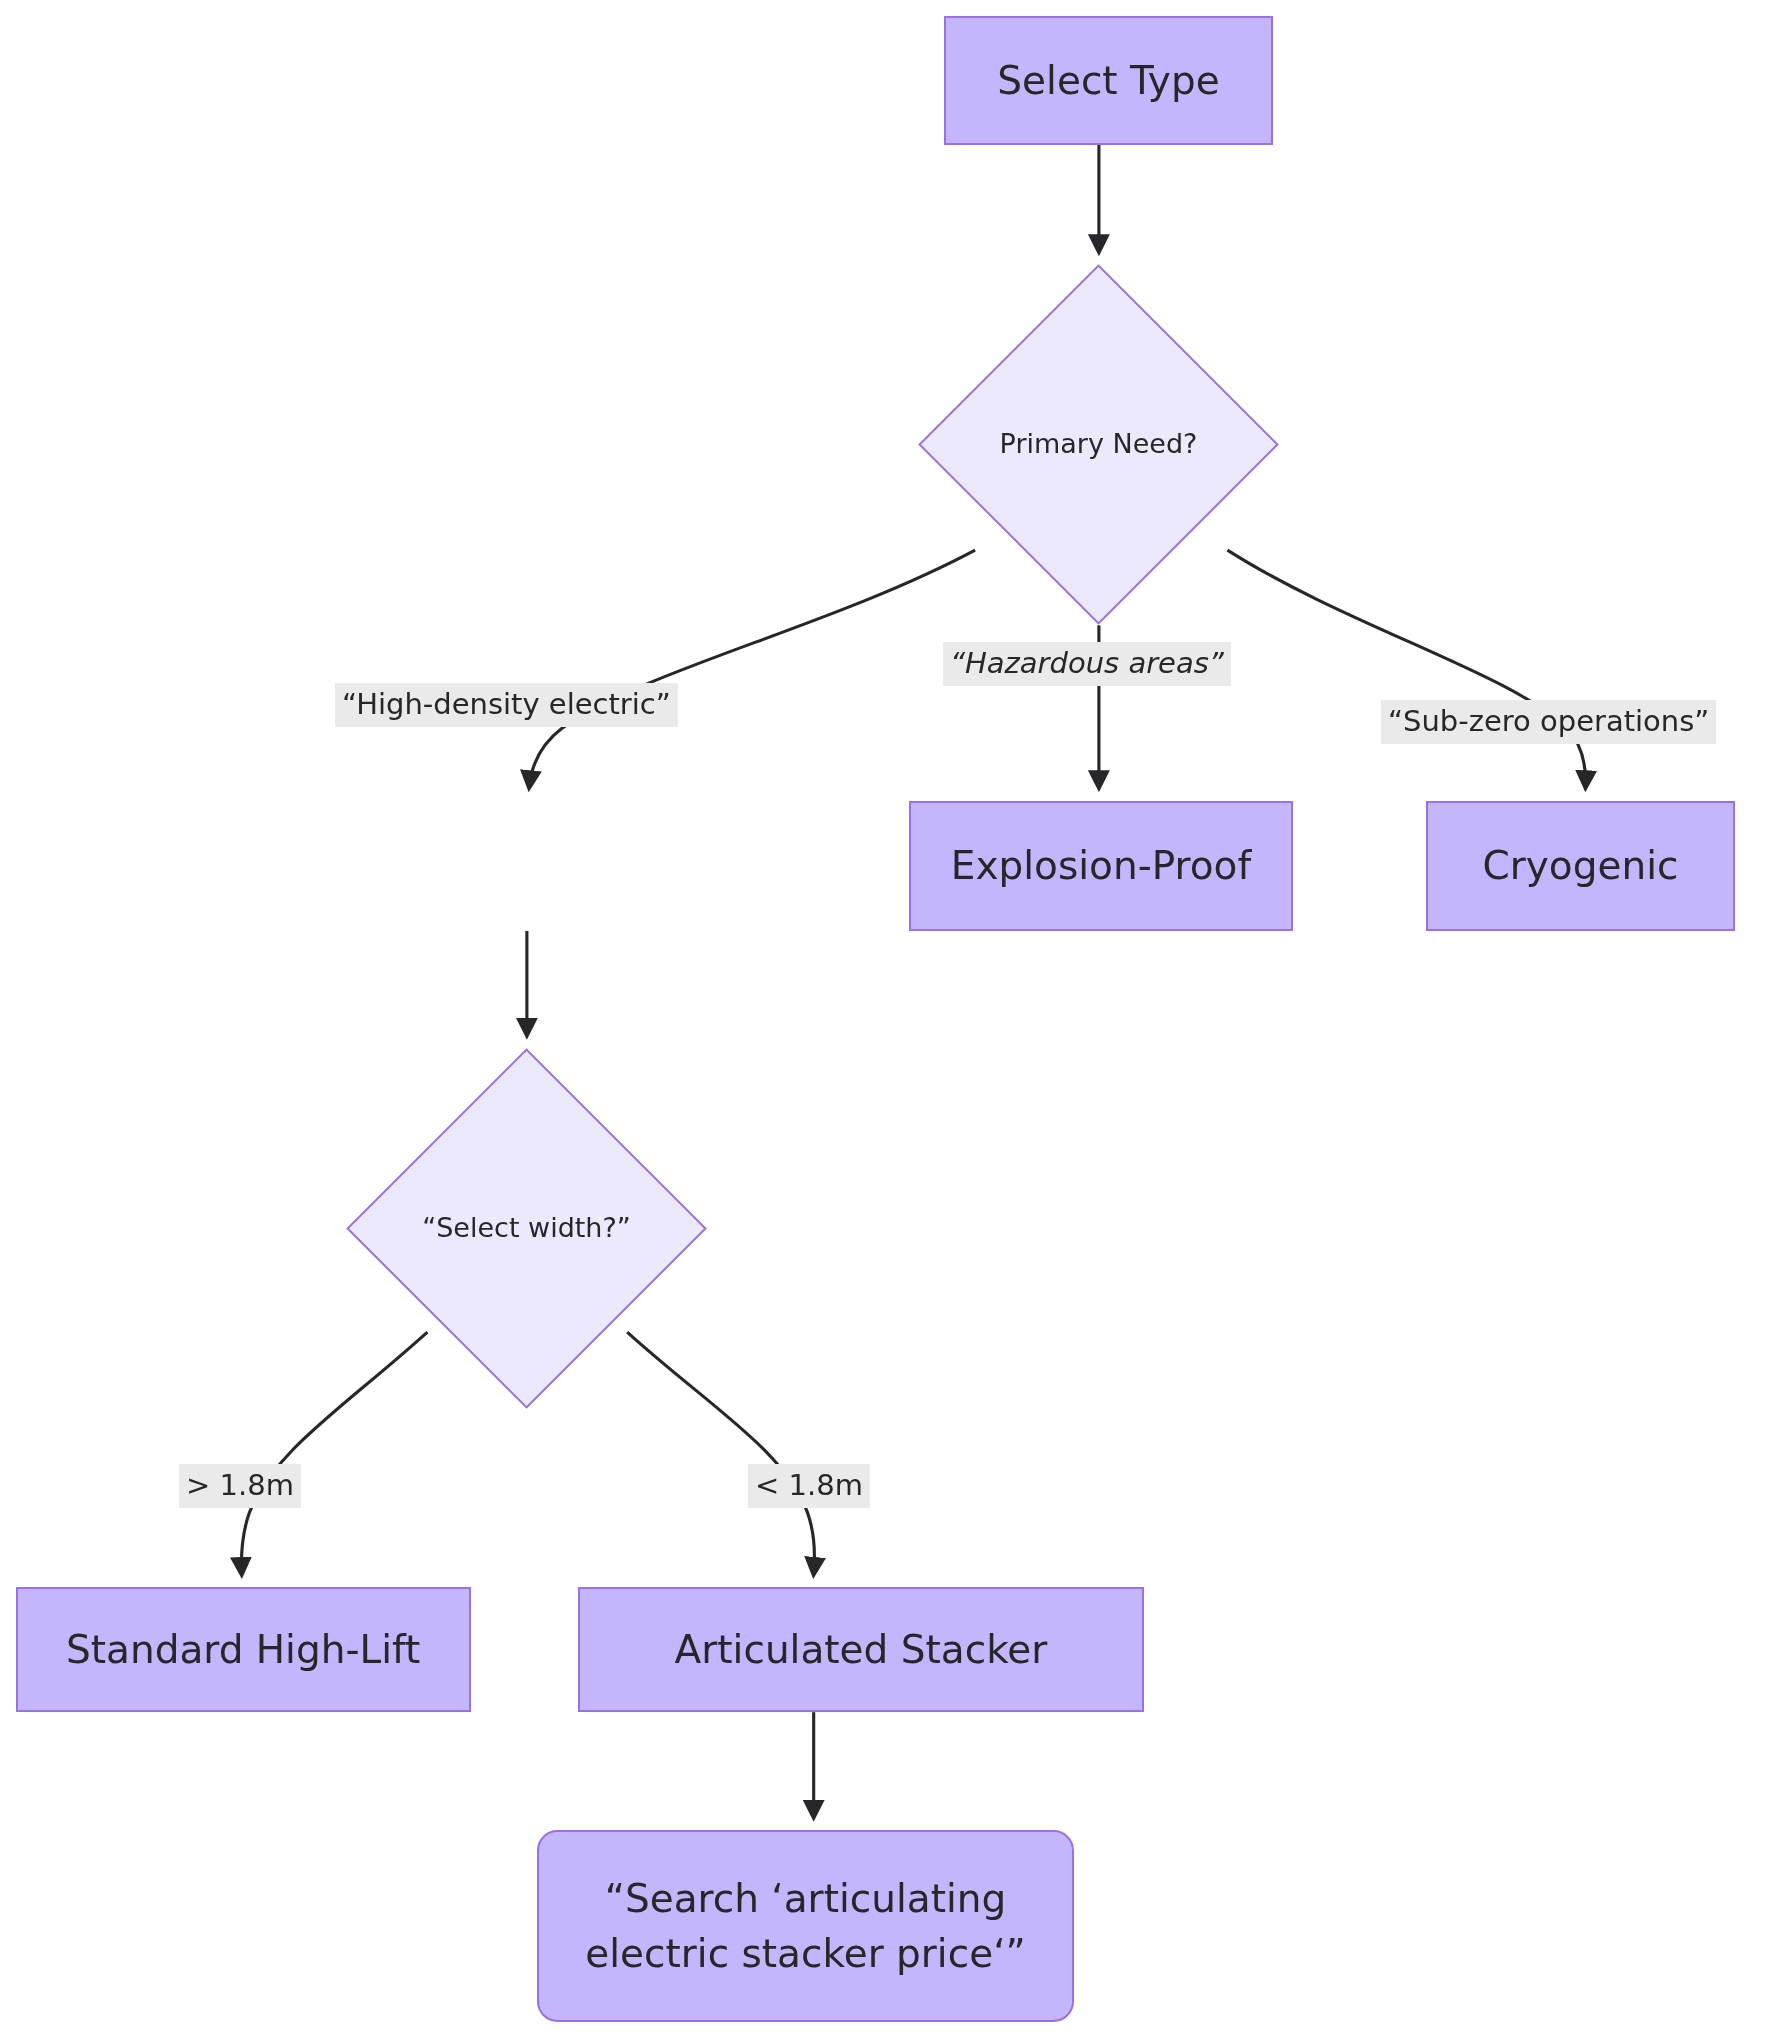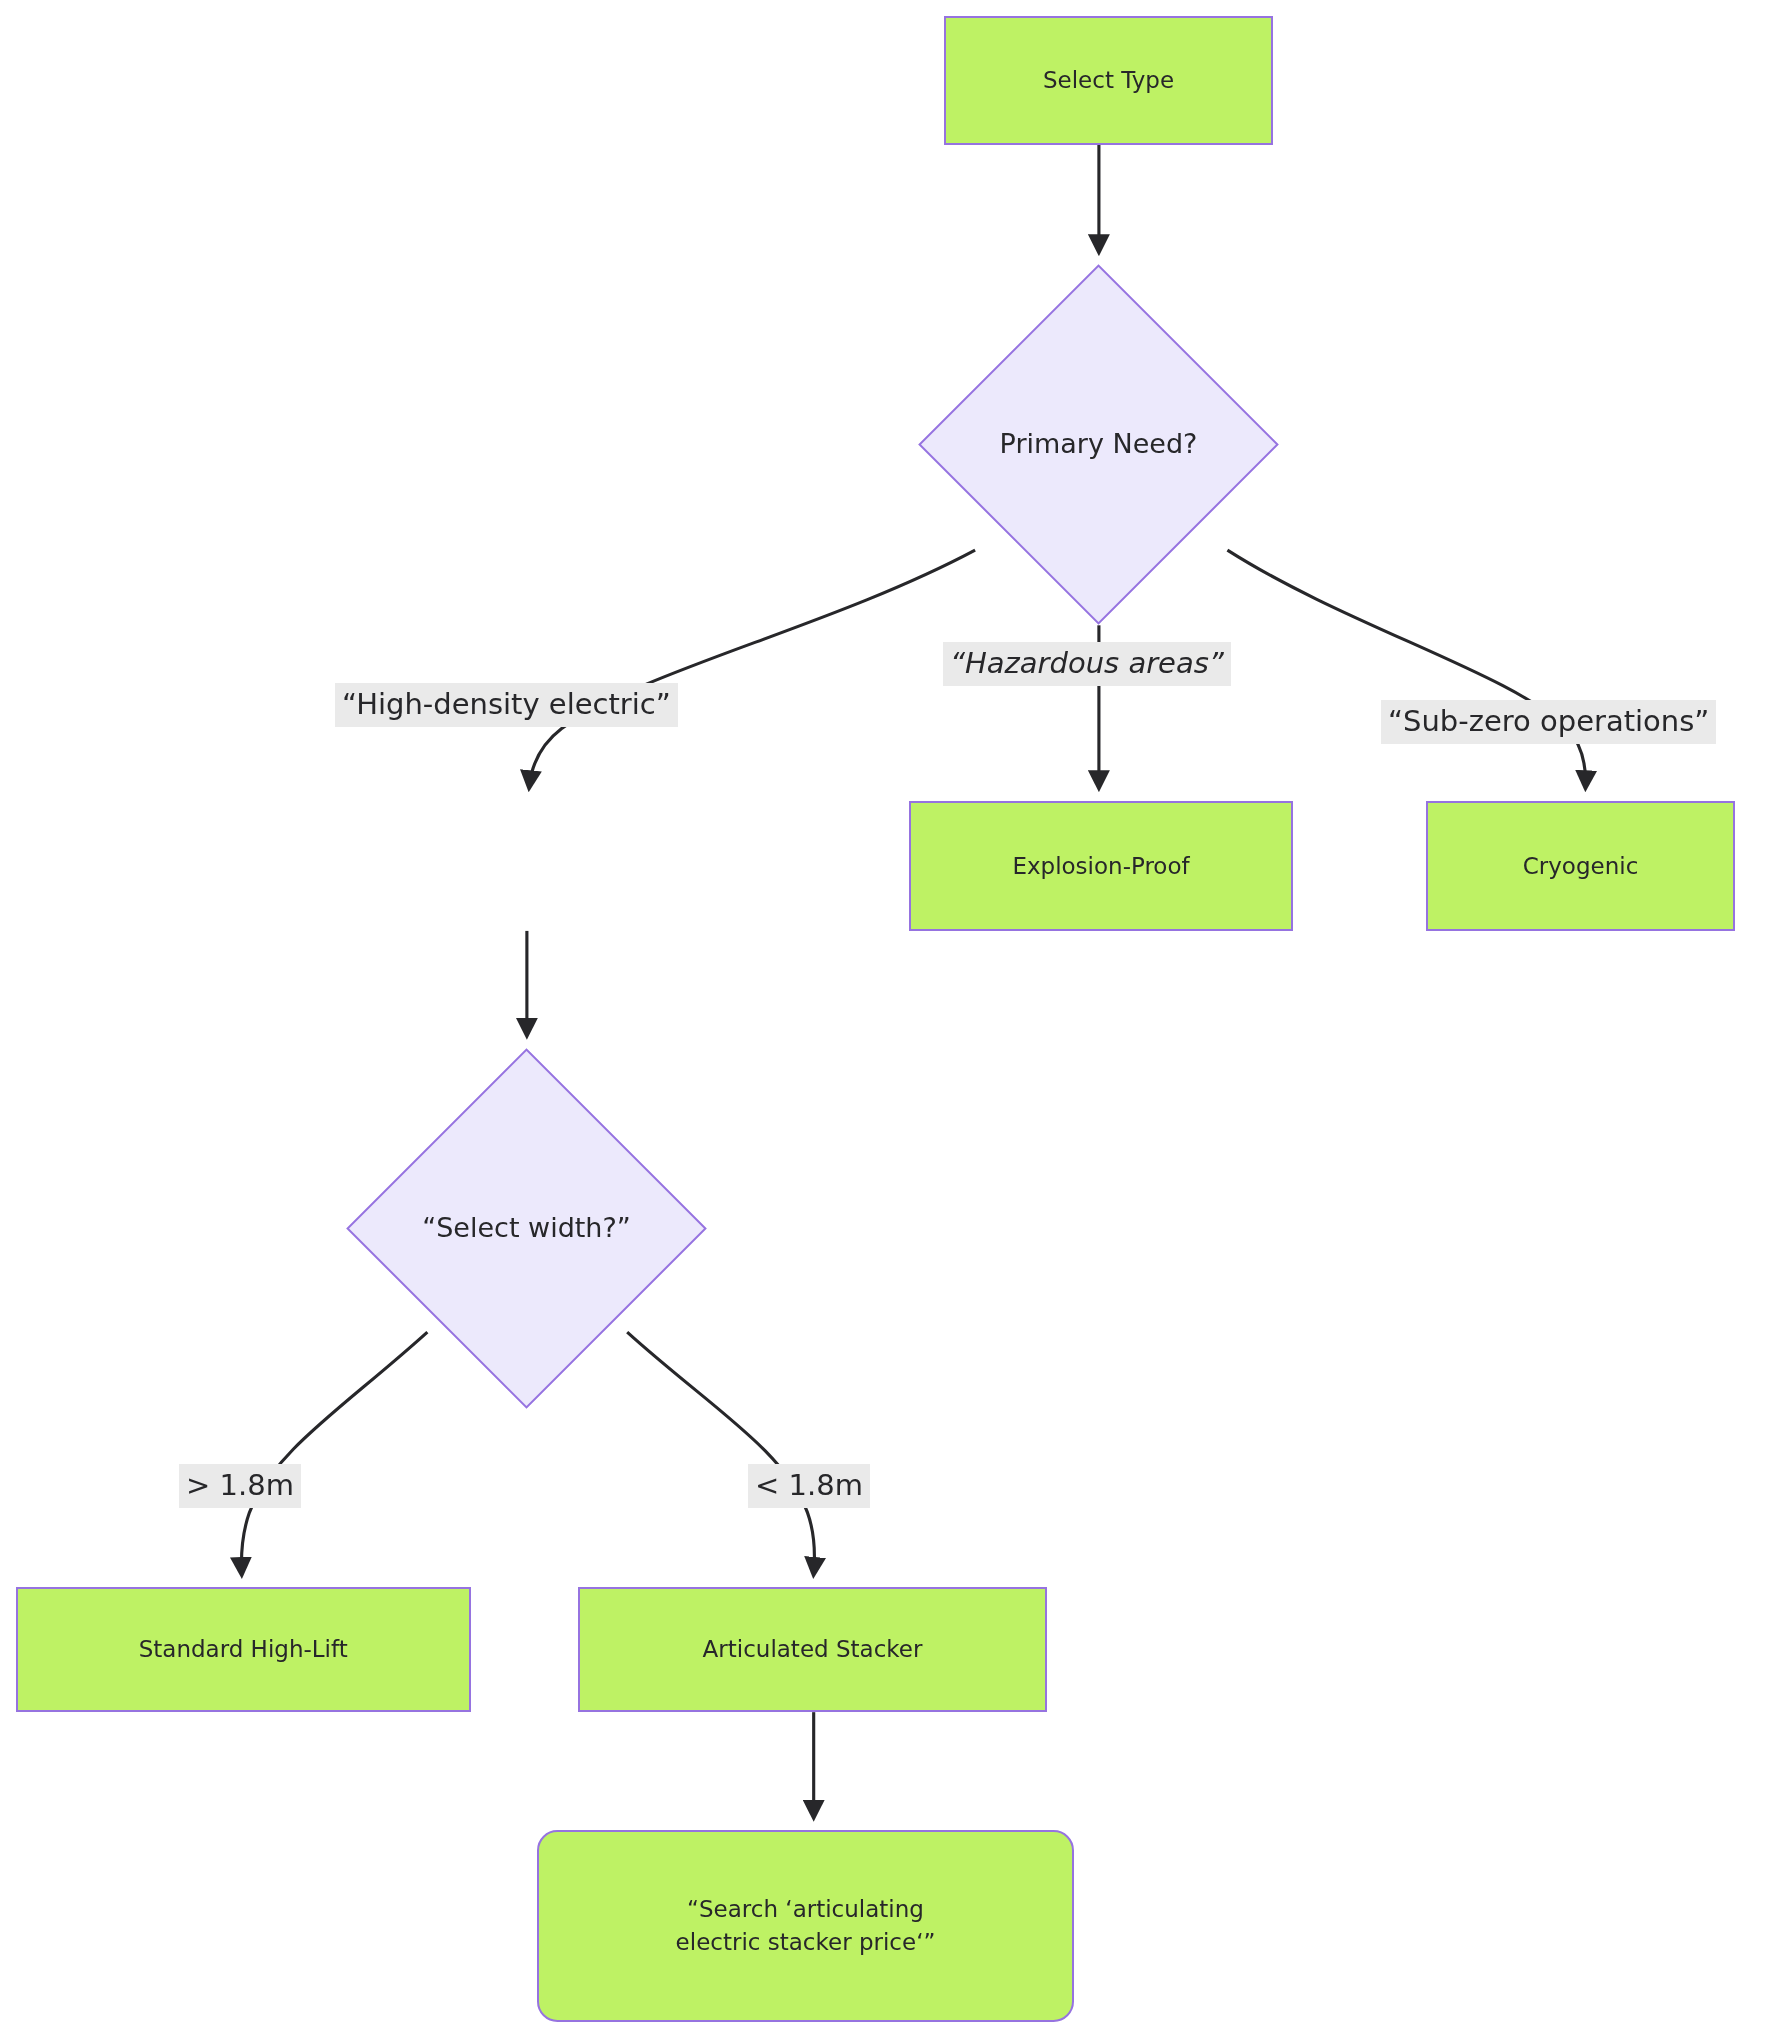--- a/index.html
+++ b/index.html
@@ -21,28 +21,28 @@
     position: absolute;
     left: 0;
     top: 0;
     width: 1788px;
     height: 2035px;
     pointer-events: none;
   }
   .node {
     position: absolute;
     box-sizing: border-box;
-    background: #bef264;
+    background: #c4b5fd;
     border: 2.4px solid #9673e0;
     display: flex;
     align-items: center;
     justify-content: center;
     text-align: center;
     color: #27272a;
-    font-size: 23px;
+    font-size: 39px;
     line-height: 1.42;
     z-index: 3;
   }
   .node.rounded {
     border-radius: 20.4px;
   }
   .node-label {
     display: block;
     padding: 0 14px;
     white-space: pre-line;
@@ -137,21 +137,21 @@
 
   <div class="diamond-wrap" style="left:399px; top:1101px; width:255px; height:255px;">
     <div class="diamond-shape"></div>
     <div class="diamond-text">“Select width?”</div>
   </div>
 
   <div class="node" style="left:15.7px; top:1587px; width:455px; height:125px;">
     <span class="node-label">Standard High-Lift</span>
   </div>
 
-  <div class="node" style="left:578px; top:1587px; width:469px; height:125px;">
+  <div class="node" style="left:578px; top:1587px; width:566px; height:125px;">
     <span class="node-label">Articulated Stacker</span>
   </div>
 
   <div class="node rounded" style="left:537px; top:1830px; width:537px; height:192px;">
     <span class="node-label">“Search ‘articulating
 electric stacker price‘”</span>
   </div>
 
   <div class="edge-label" style="left:335px; top:683px;">“High-density electric”</div>
 

